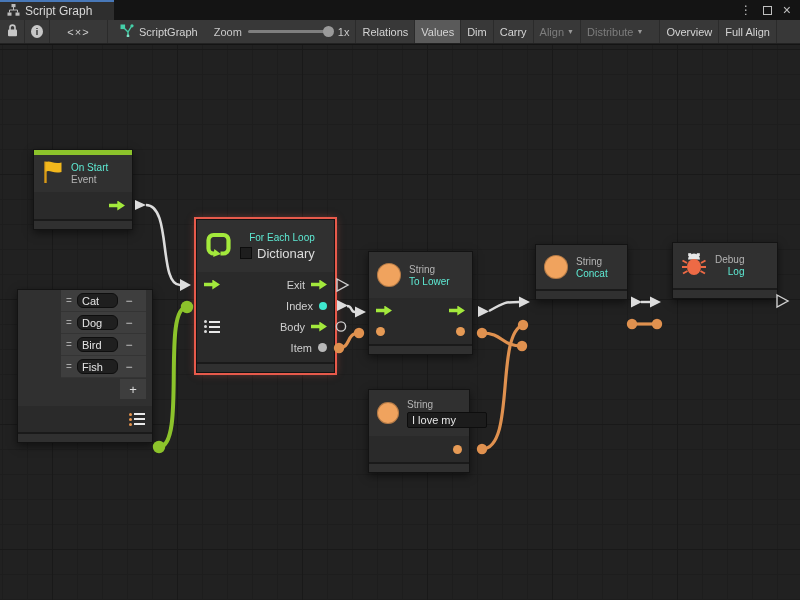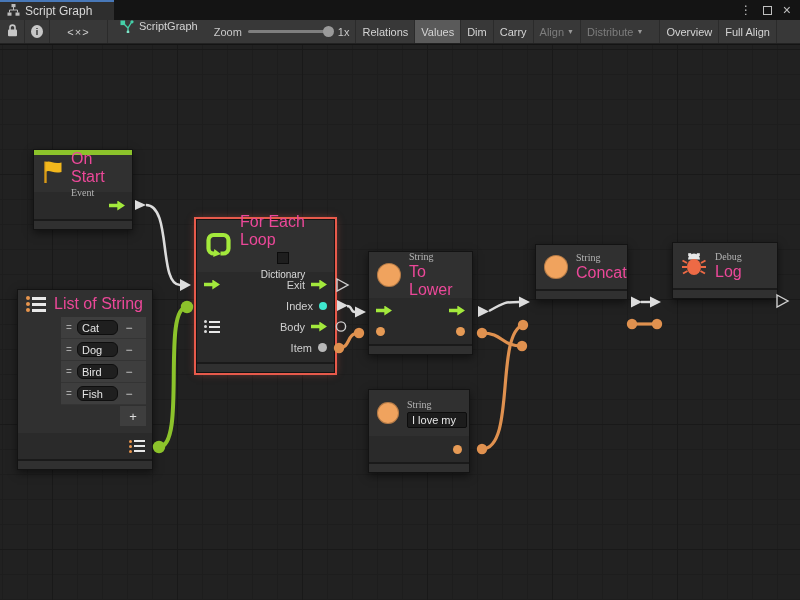--- a/index.html
+++ b/index.html
@@ -14,21 +14,21 @@
     padding-right:9px; color:#c0c0c0; font-size:12px; }
   .maxbox { width:9px; height:9px; border:1px solid #c0c0c0; }
 
   
   .toolbar { height:24px; background:#383838; display:flex; align-items:stretch;
     border-bottom:1px solid #222; font-size:11px; color:#d4d4d4; white-space:nowrap; }
   .tb-btn { display:flex; align-items:center; justify-content:center;
     border-right:1px solid #2b2b2b; padding:0 6px; }
   .icon-btn { width:25px; }
   .code-btn { width:58px; color:#cfcfcf; letter-spacing:1px; }
-  .tb-graph { margin-left:12px; display:flex; gap:5px; }
+  .tb-graph { margin-left:12px; display:flex; align-items:center; gap:5px; }
   .tb-zoom { margin-left:16px; display:flex; align-items:center; gap:6px; color:#cscsc; }
   .slider-track { width:84px; height:3px; background:#7f7f7f; border-radius:2px; position:relative; }
   .slider-handle { position:absolute; right:-2px; top:-4px; width:11px; height:11px;
     border-radius:50%; background:#9a9a9a; }
   .tb-right { margin-left:6px; display:flex; align-items:stretch; }
   .tb-tbtn { padding:0 6px; display:flex; align-items:center; gap:3px; border-left:1px solid #2b2b2b; }
   .tb-tbtn.active { background:#5a5a5a; }
   .tb-tbtn.disabled { color:#7d7d7d;justify-content:flex-end; }
   .caret { font-size:7px; color:#999; }
   .gap-left { margin-left:10px; border-left:1px solid #2b2b2b; }
@@ -48,22 +48,22 @@
 
   .wires { position:absolute; inset:0; pointer-events:none; }
 
   
   .node { position:absolute; background:#2a2a2a; border:1px solid #131313;
     box-shadow:0 3px 8px rgba(0,0,0,.5); }
   .node.selected { box-shadow:0 0 0 2px #e85a4b, 0 0 8px rgba(232,90,75,.55); }
   .n-hdr { background:#303030; display:flex; align-items:center; gap:8px; padding:4px 8px; }
   .n-footer { height:10px; background:#303030; border-top:2px solid #1a1a1a; }
   .hcol { display:flex; flex-direction:column; gap:1px; }
-  .htype { font-size:10px; color:#b4b4b4;font-family:Liberation Serif, serif; }
-  .htitle { font-size:16px; color:#ec4899; }
+  .htype { font-size:10px; color:#b4b4b4; }
+  .htitle { font-size:10px; color:#5eead4;text-align:right; }
   .port-row { height:21px; display:flex; align-items:center; padding:0 7px; gap:6px; }
   .row-right { margin-left:auto; display:flex; align-items:center; gap:6px; }
   .plabel { font-size:11px; color:#cfcfcf; }
   .arrow { width:16px; height:10px; background:#a3e93c;
     clip-path:polygon(0 32%,52% 32%,52% 0,100% 50%,52% 100%,52% 68%,0 68%); }
   .pdot { width:9px; height:9px; border-radius:50%; }
   .pdot.orange { background:#e69a55; }
   .pdot.gray { background:#b9b9b9; }
   .pdot.cyan { background:#3fe8cf; width:8px; height:8px; }
   .big-circle { width:24px; height:24px; border-radius:50%; background:#f0a35e;
@@ -94,31 +94,31 @@
     font-family:"Liberation Sans",sans-serif; }
   .rm { width:22px; text-align:center; color:#c8c8c8; font-size:12px; }
   .lw-add { display:flex; justify-content:flex-end; height:20px; margin-top:1px; }
   .addbtn { width:26px; background:#3e3e3e; color:#ddd; display:flex; align-items:center;
     justify-content:center; font-size:13px; }
   .list-hwrap { background:#303030; padding-bottom:1px; }
   .list-node .out-row { height:26px; }
 
   
   .for-each .n-hdr { height:52px; align-items:center; }
-  .cbrow { display:flex; align-items:center; gap:5px; font-size:10px; color:#dcdcdc; margin-top:2px;flex-direction:column; }
+  .cbrow { display:flex; align-items:center; gap:5px; font-size:13px; color:#dcdcdc; margin-top:2px; }
   .checkbox { width:12px; height:12px; background:#1e1e1e; border:1px solid #0c0c0c; }
   .for-each .body { padding-top:2px; padding-bottom:4px; }
 
   .to-lower .n-hdr { height:46px; }
   .concat .n-hdr { height:44px; }
   .log-node .n-hdr { height:45px; }
   .literal .n-hdr { height:46px; }
   .body-pad { padding-top:2px; padding-bottom:2px; }
   .literal .port-row { height:26px; }
-  .lit-input { width:60px; height:16px; background:#1c1c1c; border:1px solid #0d0d0d;
+  .lit-input { width:80px; height:16px; background:#1c1c1c; border:1px solid #0d0d0d;
     border-radius:2px; color:#e6e6e6; font-size:11px; padding:0 4px; margin-top:1px;
     font-family:"Liberation Sans",sans-serif; }
 </style>
 </head>
 <body>
 
 <div class="tabbar">
   <div class="tab">
     <span>
       <svg width="13" height="12" viewBox="0 0 13 12">
@@ -221,37 +221,20 @@
     <div class="port-row">
       <div class="row-right">
           <span class="arrow"></span>
         </div>
     </div>
     <div class="n-footer"></div>
   </div>
 
   <div class="node list-node" style="left:17px; top:244px; width:136px;">
     <div class="list-hwrap">
-      <div class="n-hdr" style="padding-bottom:4px;">
-        <span class="licon">
-          <span class="r">
-              <span class="d"></span>
-              <span class="b"></span>
-            </span>
-          <span class="r">
-              <span class="d"></span>
-              <span class="b"></span>
-            </span>
-          <span class="r">
-              <span class="d"></span>
-              <span class="b"></span>
-            </span>
-        </span>
-        <span class="htitle">List of String</span>
-      </div>
       <div class="list-widget">
         <div class="lwrow">
           <span class="handle">=</span>
           <input class="field" value="Cat" style="">
           <span class="rm">−</span>
         </div>
         <div class="lwrow">
           <span class="handle">=</span>
           <input class="field" value="Dog" style="">
           <span class="rm">−</span>

